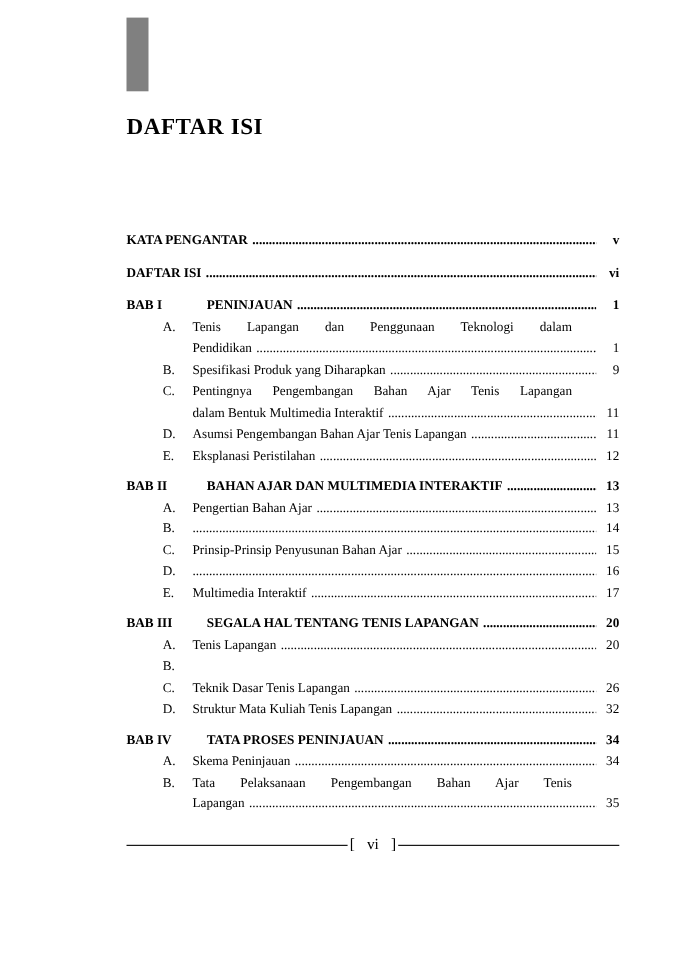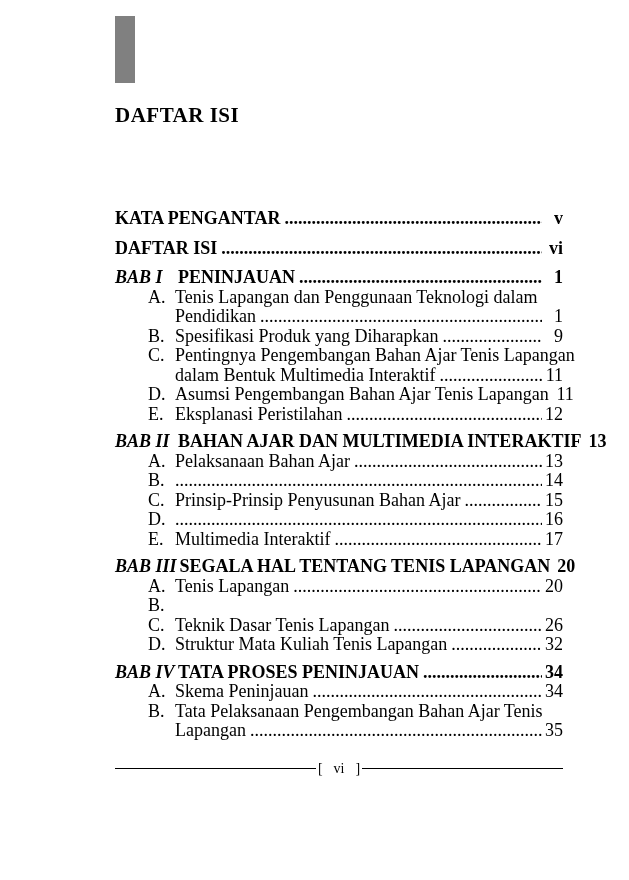--- a/index.html
+++ b/index.html
@@ -27,33 +27,33 @@
     left: 115px; top: 0;
     width: 448px;
   }
   .page-title {
     margin: 87px 0 81px 0;
     font-size: 21px;
     line-height: 25px;
     font-weight: bold;
     letter-spacing: 0.5px;
   }
-  .toc { font-size: 18px; }
+  .toc { font-size: 12px; }
   .row { display: flex; }
   .row > * { line-height: 19.5px; }
   .text { white-space: nowrap; padding-right: 4px; flex: 0 0 auto; }
   .dots { flex: 1 1 auto; overflow: hidden; white-space: nowrap; }
   .dots::after {
     content: "........................................................................................................................................";
   }
   .pg { flex: 0 0 auto; min-width: 18px; text-align: right; padding-left: 3px; }
   .front-row { font-weight: bold; margin-bottom: 10px; }
   .bab-group { margin-top: 8px; }
   .bab-row { display: flex; font-weight: bold; }
-  .bab-label { flex: 0 0 auto; min-width: 60px; padding-right: 3px; line-height: 19.5px; font-style: italic; }
+  .bab-label { flex: 0 0 auto; min-width: 60px; padding-right: 13px; line-height: 19.5px; }
   .bab-body { flex: 1 1 auto; min-width: 0; }
   .sub-row { display: flex; padding-left: 33px; }
   .sub-letter { flex: 0 0 27px; line-height: 19.5px; }
   .sub-body { flex: 1 1 auto; min-width: 0; }
   .jline {
     line-height: 19.5px;
     text-align: justify;
     text-align-last: justify;
     white-space: nowrap;
     padding-right: 43px;
@@ -155,21 +155,21 @@
             <div class="row bab-body">
               <span class="text">BAHAN AJAR DAN MULTIMEDIA INTERAKTIF</span>
               <span class="dots"></span>
               <span class="pg">13</span>
             </div>
           </div>
           <div class="sub-row">
             <span class="sub-letter">A.</span>
             <div class="sub-body">
               <div class="row">
-                <span class="text">Pelaksanaan Bahan Ajar</span>
+                <span class="text">Pengertian Bahan Ajar</span>
                 <span class="dots"></span>
                 <span class="pg">13</span>
               </div>
             </div>
           </div>
           <div class="sub-row">
             <span class="sub-letter">B.</span>
             <div class="sub-body">
               <div class="row">
                 <span class="dots"></span>

